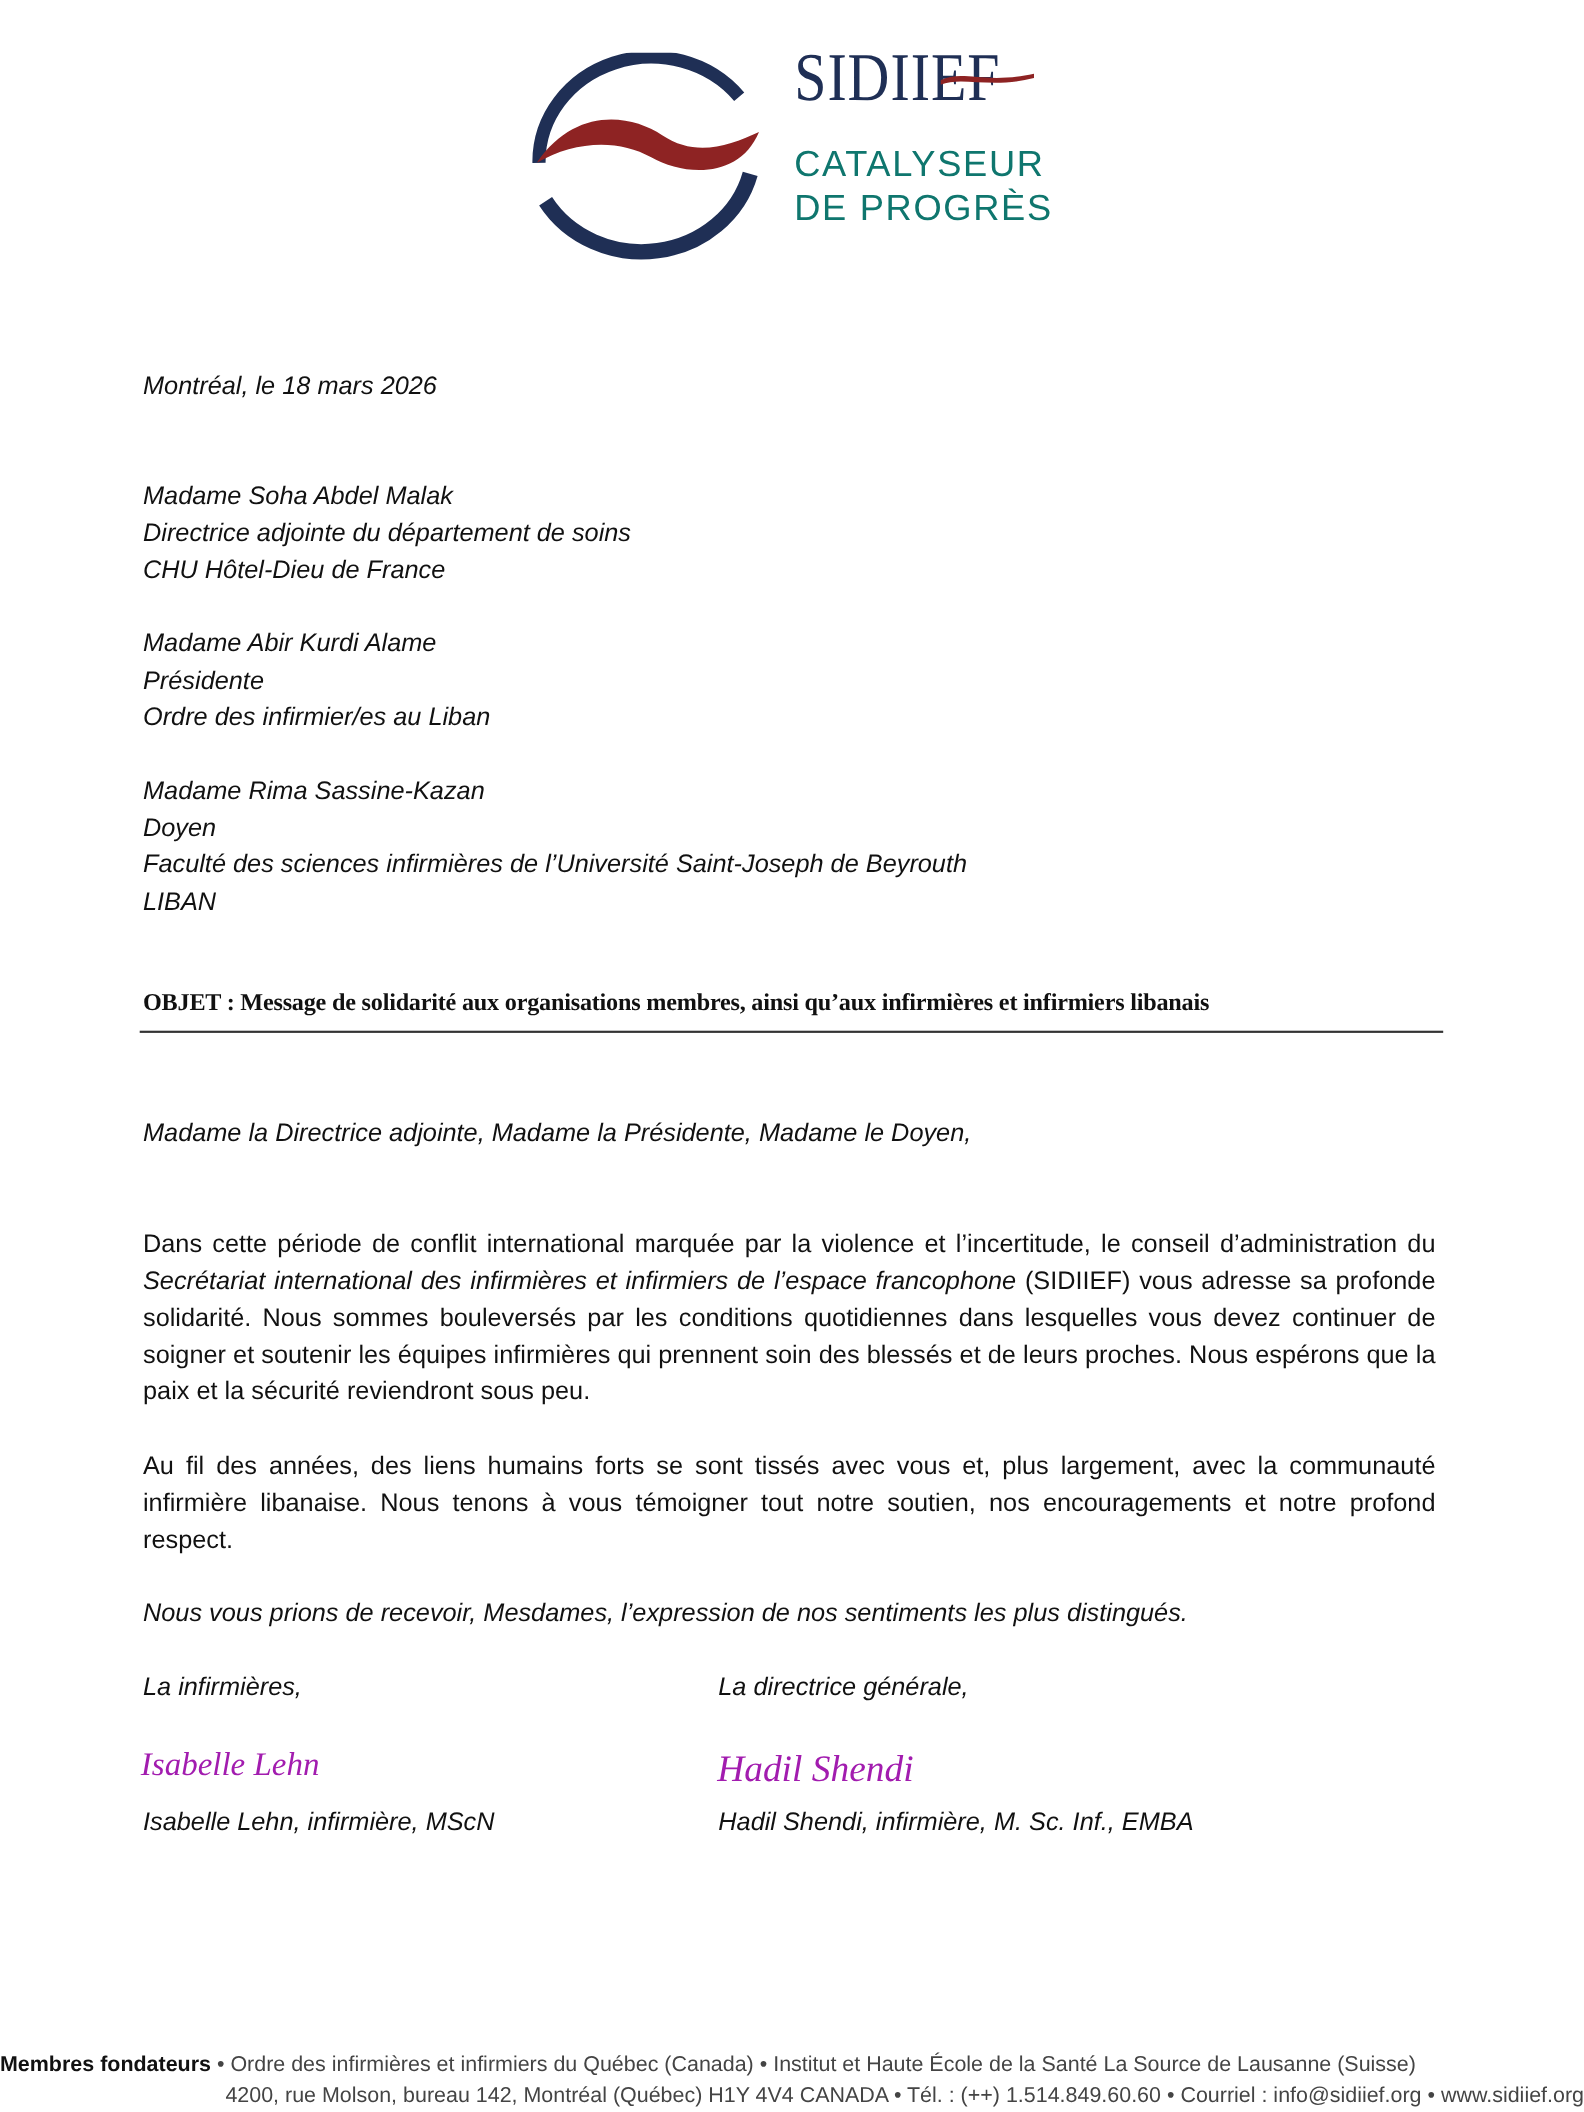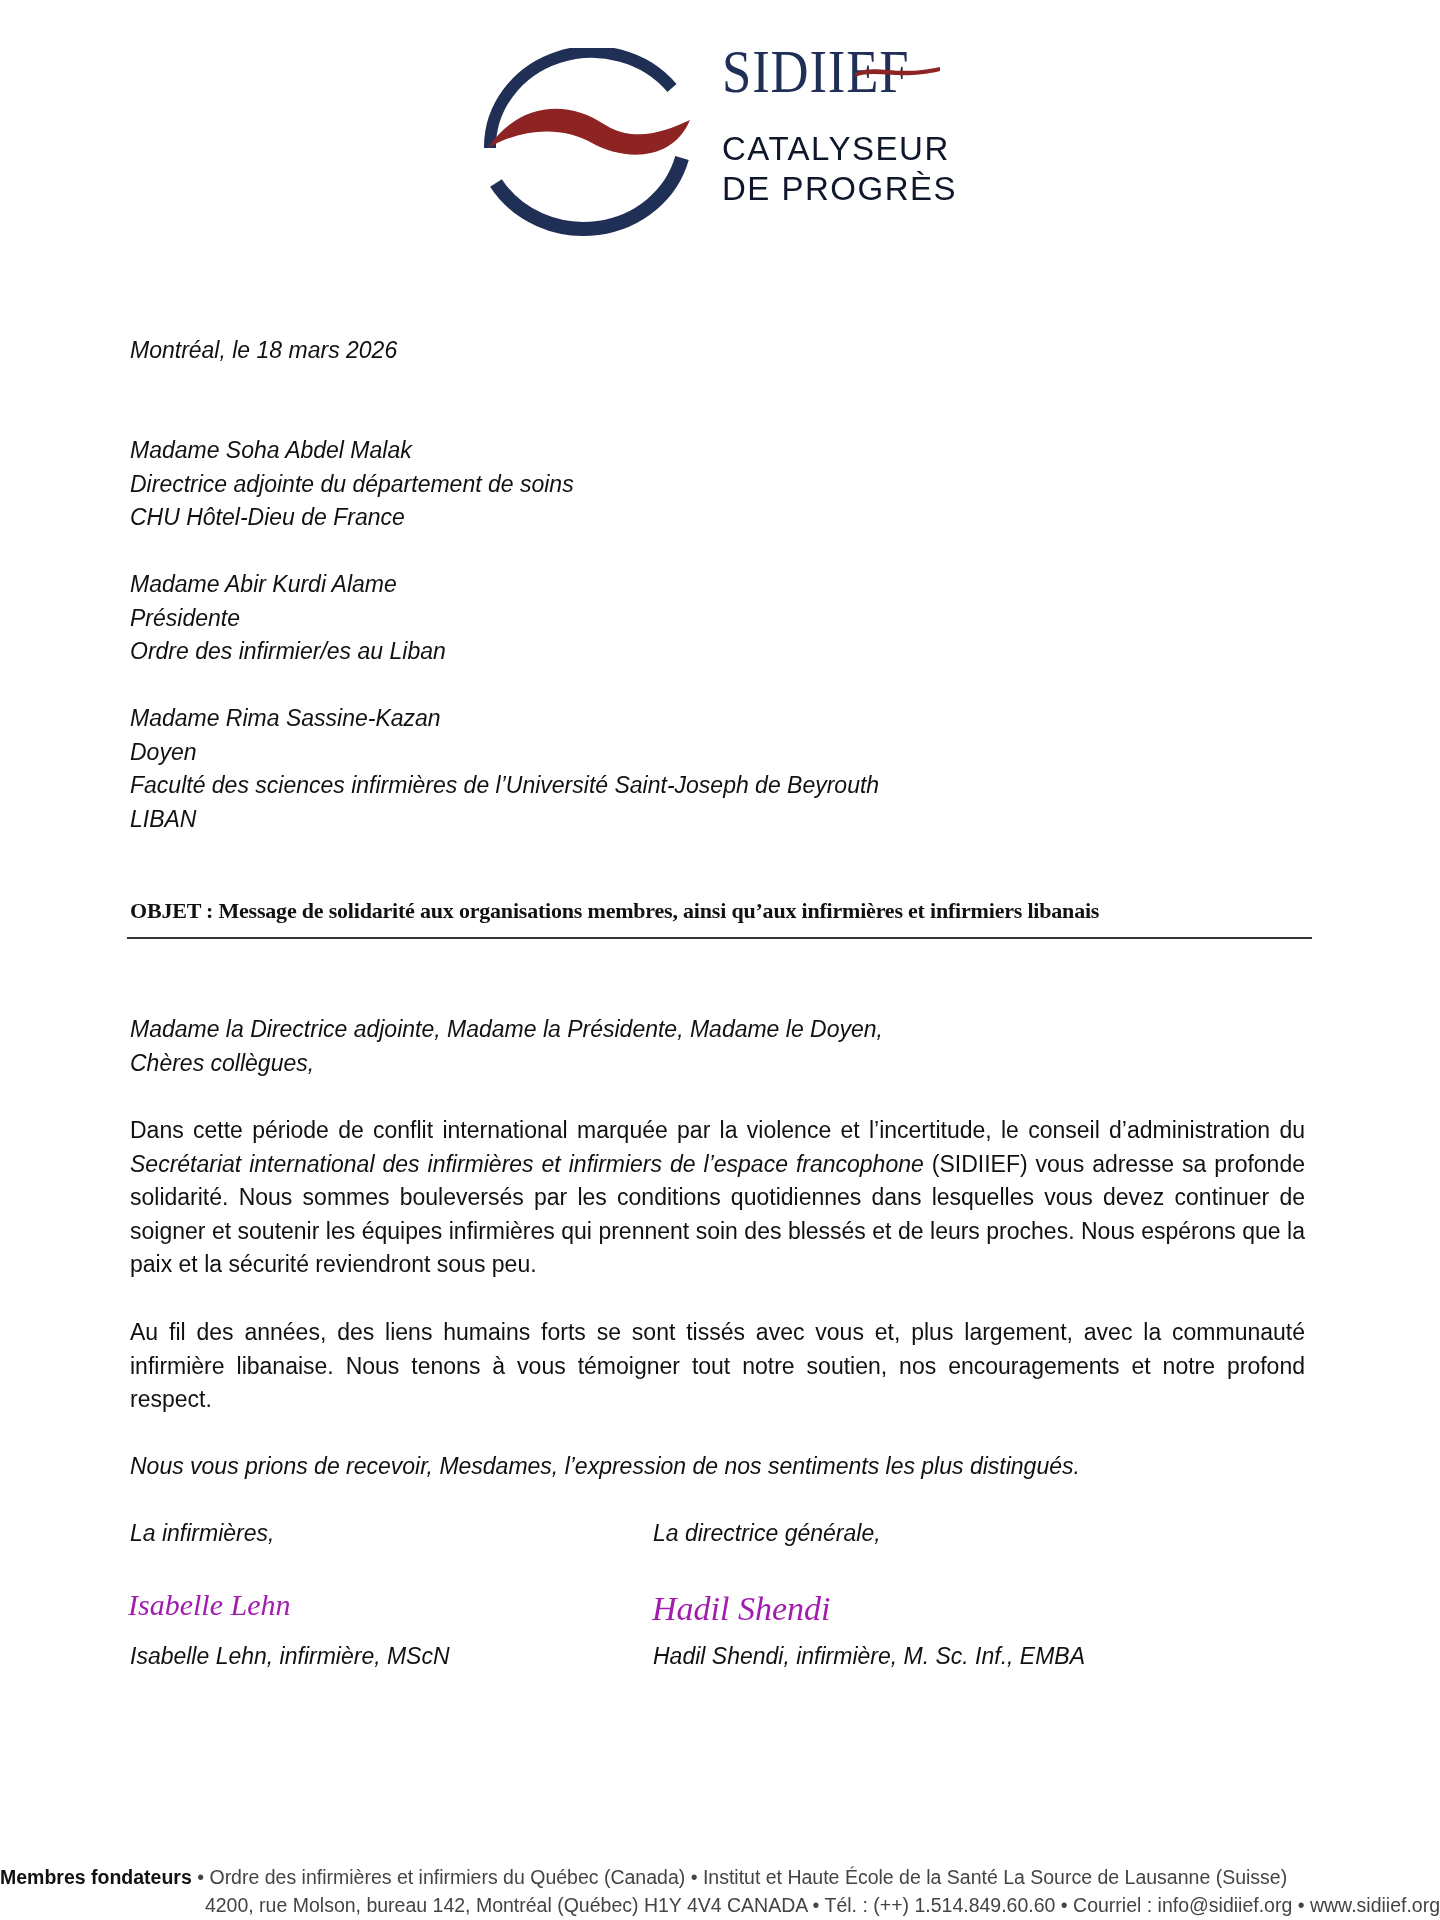--- a/index.html
+++ b/index.html
@@ -2,21 +2,21 @@
 <html><head>
 <meta charset="utf-8">
 <style>
   html, body { margin:0; padding:0; background:#ffffff; }
   body { width:1440px; height:1920px; position:relative; overflow:hidden;
          font-family:"Liberation Sans", sans-serif; color:#111; }
   .abs { position:absolute; }
   .logo-svg { position:absolute; left:482px; top:48px; }
   .brand { position:absolute; left:722px; top:40px; font-family:"Liberation Serif", serif;
            font-size:62px; color:#1f2f55; letter-spacing:1px; line-height:1; transform:scaleX(0.85); transform-origin:left top; }
-  .tag { position:absolute; left:722px; font-size:33px; color:#0f172a; letter-spacing:1.5px; line-height:1; }
+  .tag { position:absolute; left:722px; font-size:33px; color:#0f766e; letter-spacing:1.5px; line-height:1; }
   .txt { position:absolute; left:130px; font-size:23px; line-height:33.5px; white-space:nowrap;font-style:italic; }
   .objet { position:absolute; left:130px; top:898px; font-size:22px; font-weight:bold; white-space:nowrap; letter-spacing:-0.2px;font-family:Liberation Serif, serif; }
   .objet-line { position:absolute; left:127px; top:937px; width:1185px; height:2px; background:#333; }
   .para { position:absolute; left:130px; width:1175px; font-size:23px; line-height:33.5px; text-align:justify; }
   .sig { position:absolute; font-family:Liberation Serif, serif; font-style:italic; color:#a21caf; font-size:32px; white-space:nowrap; }
   .footer1 { position:absolute; left:0; width:1272px; top:1866px; text-align:center; font-size:19.5px; color:#444; white-space:nowrap; }
   .footer1 b { color:#111; }
   .footer2 { position:absolute; left:0; width:1440px; top:1894px; text-align:right; font-size:19.5px; color:#444; white-space:nowrap; }
 </style>
 </head>
@@ -51,21 +51,20 @@
   <div>Doyen</div>
   <div>Faculté des sciences infirmières de l’Université Saint-Joseph de Beyrouth</div>
   <div>LIBAN</div>
 </div>
 
 <div class="objet">OBJET : Message de solidarité aux organisations membres, ainsi qu’aux infirmières et infirmiers libanais</div>
 <div class="objet-line"></div>
 
 <div class="txt" style="top:1013px;">
   <div>Madame la Directrice adjointe, Madame la Présidente, Madame le Doyen,</div>
-  <div>Chères collègues,</div>
 </div>
 
 <div class="para" style="top:1114px;"><span>Dans cette période de conflit international marquée par la violence et l’incertitude, le conseil d’administration du </span><i>Secrétariat international des infirmières et infirmiers de l’espace francophone</i><span> (SIDIIEF) vous adresse sa profonde solidarité. Nous sommes bouleversés par les conditions quotidiennes dans lesquelles vous devez continuer de soigner et soutenir les équipes infirmières qui prennent soin des blessés et de leurs proches. Nous espérons que la paix et la sécurité reviendront sous peu.</span></div>
 <div class="para" style="top:1316px;">Au fil des années, des liens humains forts se sont tissés avec vous et, plus largement, avec la communauté infirmière libanaise. Nous tenons à vous témoigner tout notre soutien, nos encouragements et notre profond respect.</div>
 <div class="txt" style="top:1450px;">Nous vous prions de recevoir, Mesdames, l’expression de nos sentiments les plus distingués.</div>
 
 <div class="txt" style="top:1517px;">La infirmières,</div>
 <div class="txt" style="top:1517px;left:653px;">La directrice générale,</div>
 <div class="sig" style="left:128px;top:1588px;font-size:30px;">Isabelle Lehn</div>
 <div class="sig" style="left:652px;top:1590px;font-size:34px;">Hadil Shendi</div>

